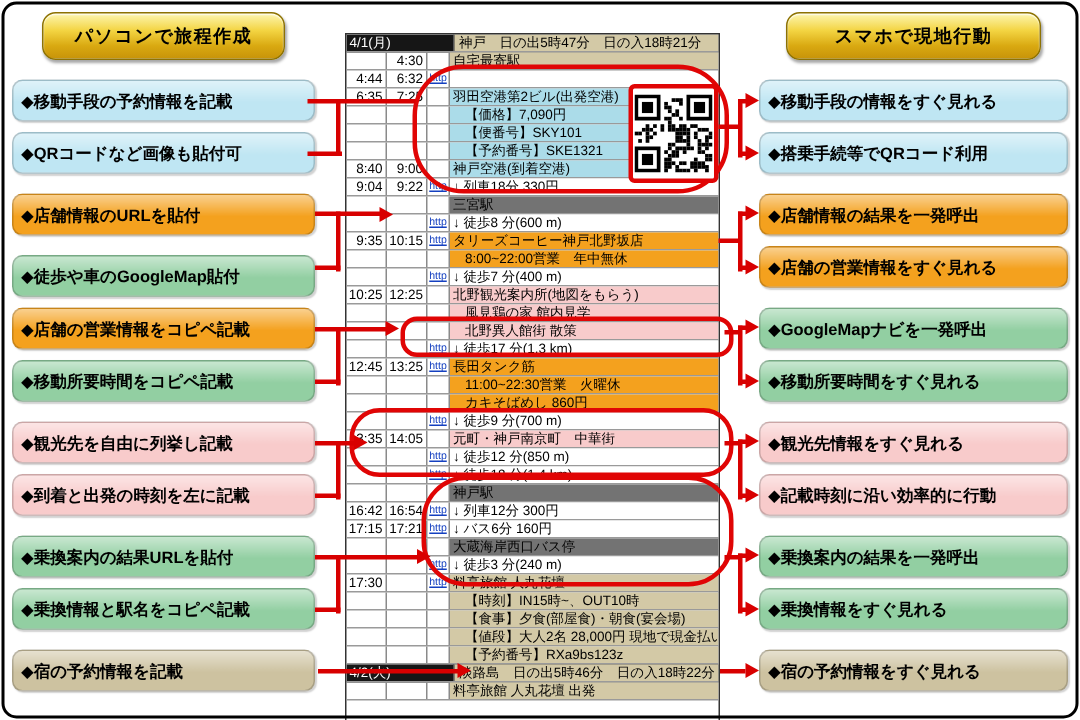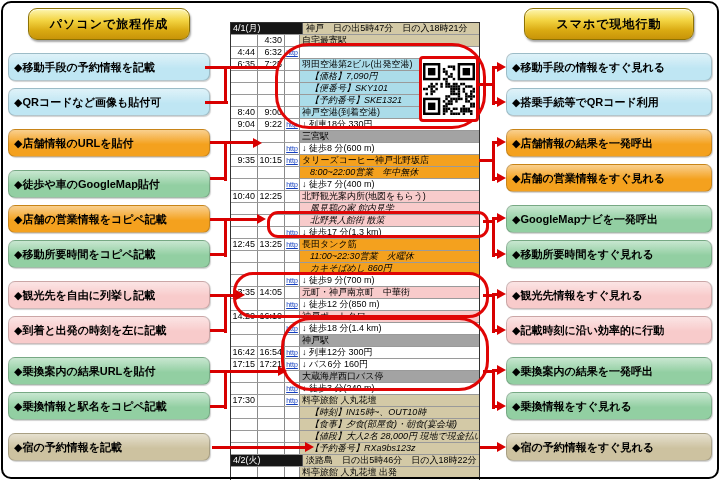--- a/index.html
+++ b/index.html
@@ -39,23 +39,23 @@
   
   .itable{
     position:absolute;left:230px;top:22px;width:250px;height:468px;overflow:hidden;
     border:1.5px solid #333;box-sizing:border-box;background:#fff;font-size:9px;line-height:11px;
   }
   .trow{display:flex;height:12px;box-sizing:border-box;border-bottom:1px solid #9a9a9a;}
   .trow .c{box-sizing:border-box;overflow:hidden;white-space:nowrap;}
   .ct1,.ct2{width:27px;border-right:1px solid #8a8a8a;text-align:right;padding-right:2px;}
   .cic{width:15px;border-right:1px solid #8a8a8a;text-align:center;font-size:7px;color:#1540c0;text-decoration:underline;}
   .ctx{flex:1;padding-left:2px;}
-  .ctx.ind{padding-left:10px;font-style:italic;}
+  .ctx.ind{padding-left:10px;}
   .cell-cyan{background:#abdce9;}
-  .cell-green{background:#a3a3a3;}
+  .cell-green{background:#737373;}
   .cell-orange{background:#f4a11e;}
   .cell-pink{background:#f8cbcb;}
   .cell-tan{background:#d3c9a6;}
   .cell-white{background:#fff;}
   .trow.dh{background:#161616;}
   .dhl{width:72px;color:#fff;padding-left:2px;border-right:1px solid #555;}
   .dhr{flex:1;background:#d3c9a6;color:#000;padding-left:3px;}
 
   
   .oval{position:absolute;border:3px solid #e00505;border-radius:32px;pointer-events:none;z-index:30;background:transparent;}
@@ -183,21 +183,21 @@
         <div class="c cic"></div>
         <div class="c ctx cell-orange ind">8:00~22:00営業　年中無休</div>
       </div>
       <div class="trow">
         <div class="c ct1"></div>
         <div class="c ct2"></div>
         <div class="c cic">http</div>
         <div class="c ctx cell-white">↓ 徒歩7 分(400 m)</div>
       </div>
       <div class="trow">
-        <div class="c ct1">10:40</div>
+        <div class="c ct1">10:25</div>
         <div class="c ct2">12:25</div>
         <div class="c cic"></div>
         <div class="c ctx cell-pink">北野観光案内所(地図をもらう)</div>
       </div>
       <div class="trow">
         <div class="c ct1"></div>
         <div class="c ct2"></div>
         <div class="c cic"></div>
         <div class="c ctx cell-pink ind">風見鶏の家 館内見学</div>
       </div>
@@ -241,26 +241,20 @@
         <div class="c ct1">13:35</div>
         <div class="c ct2">14:05</div>
         <div class="c cic"></div>
         <div class="c ctx cell-pink">元町・神戸南京町　中華街</div>
       </div>
       <div class="trow">
         <div class="c ct1"></div>
         <div class="c ct2"></div>
         <div class="c cic">http</div>
         <div class="c ctx cell-white">↓ 徒歩12 分(850 m)</div>
-      </div>
-      <div class="trow">
-        <div class="c ct1">14:20</div>
-        <div class="c ct2">16:10</div>
-        <div class="c cic"></div>
-        <div class="c ctx cell-pink">神戸ポートタワー</div>
       </div>
       <div class="trow">
         <div class="c ct1"></div>
         <div class="c ct2"></div>
         <div class="c cic">http</div>
         <div class="c ctx cell-white">↓ 徒歩18 分(1.4 km)</div>
       </div>
       <div class="trow">
         <div class="c ct1"></div>
         <div class="c ct2"></div>

